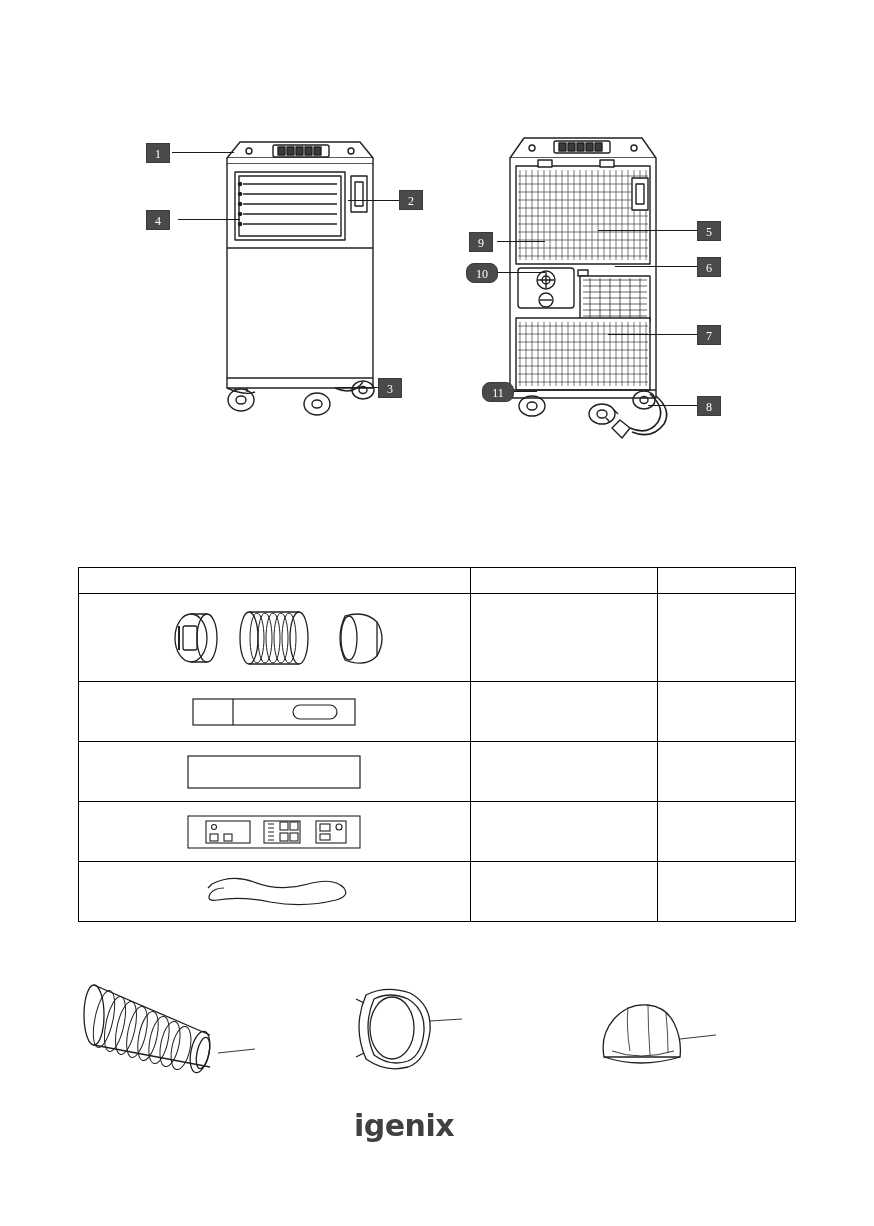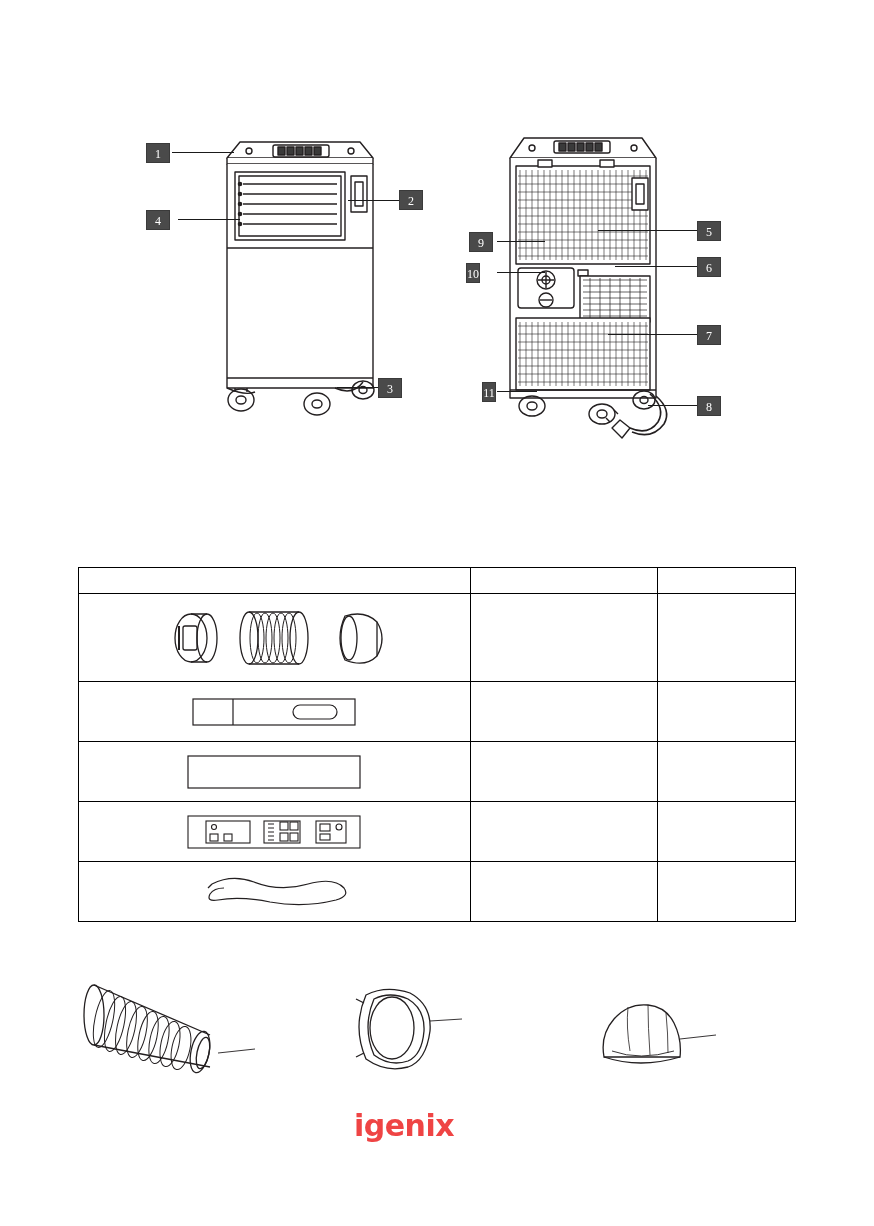--- a/index.html
+++ b/index.html
@@ -23,21 +23,21 @@
     height: 20px;
     border: 1px solid #3a3a3a;
     background: #4a4a4a;
     color: #ffffff;
     font-size: 12px;
     line-height: 20px;
     text-align: center;
     font-family: "Liberation Serif", serif;
     box-sizing: border-box;
   }
-  .callout.wide { width: 14px; }
+  .callout.wide { width: 32px; border-radius: 8px; }
   .leader {
     position: absolute;
     height: 1px;
     background: #1a1a1a;
   }
 
   
   #diagram-area {
     position: absolute;
     left: 0; top: 0;
@@ -81,21 +81,21 @@
   #brand {
     position: absolute;
     left: 0;
     top: 1108px;
     width: 808px;
     text-align: center;
     font-family: "DejaVu Sans", sans-serif;
     font-size: 30px;
     font-weight: bold;
     letter-spacing: -0.5px;
-    color: #ef4444;
+    color: #404040;
   }
   svg { display: block; }
 </style>
 </head>
 <body>
 
 <div id="diagram-area">
 
   <svg width="300" height="330" viewBox="0 0 300 330" style="position:absolute;left:185px;top:120px;">
     <g fill="none" stroke="#231f20" stroke-width="1.4" stroke-linejoin="round">

